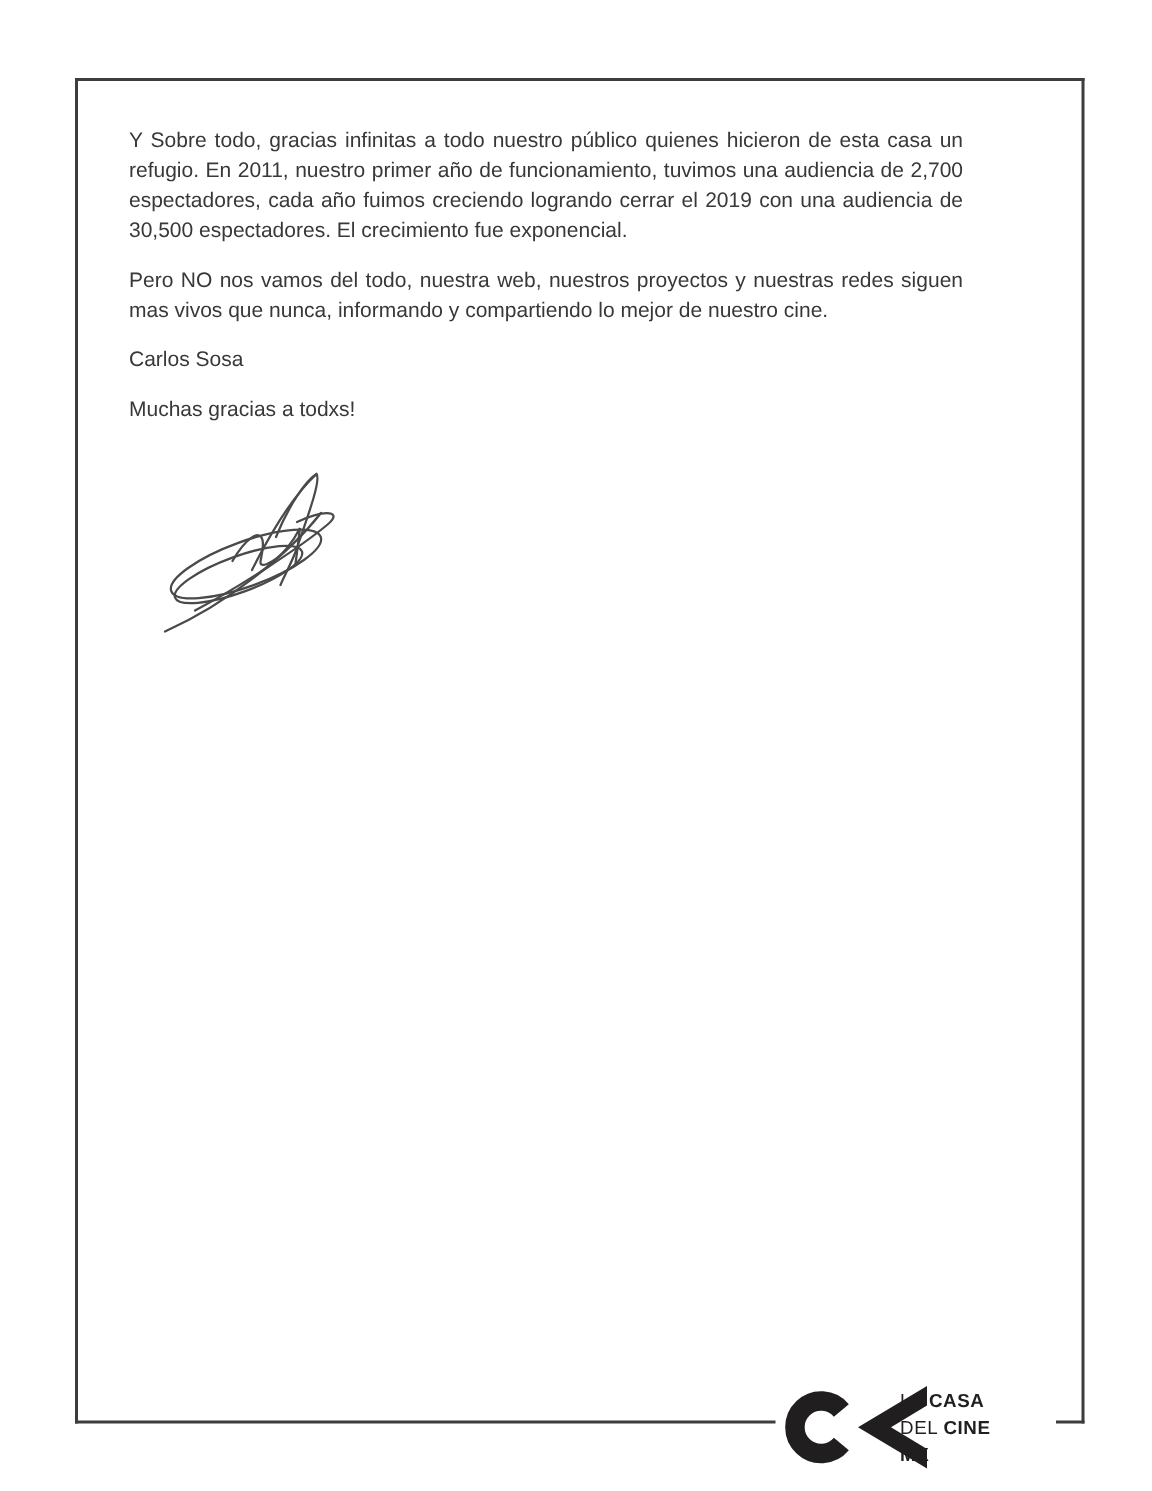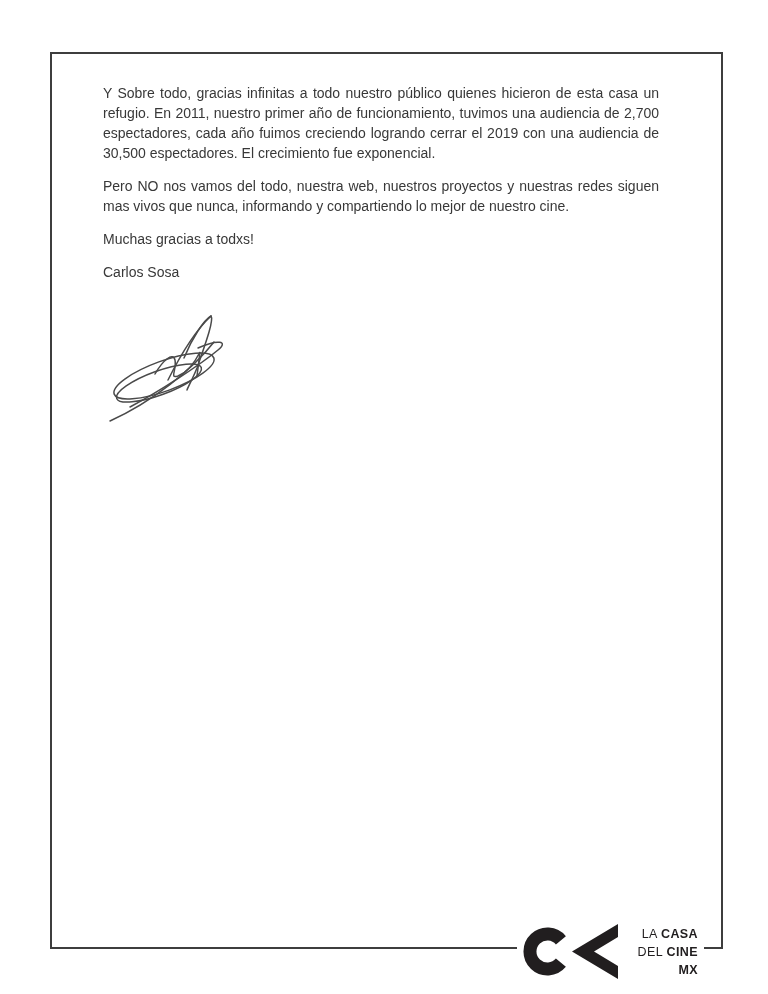--- a/index.html
+++ b/index.html
@@ -18,21 +18,21 @@
   
   .b { position: absolute; background: #3d3d3d; }
   .b-top         { left: 50px;  top: 52px;  width: 673px; height: 2px; }
   .b-left        { left: 50px;  top: 52px;  width: 2px;   height: 897px; }
   .b-right       { left: 721px; top: 52px;  width: 2px;   height: 897px; }
   .b-bottom-main { left: 50px;  top: 947px; width: 467px; height: 2px; }
   .b-bottom-tick { left: 704px; top: 947px; width: 19px;  height: 2px; }
 
   .content {
     position: absolute;
-    left: 103px;
+    left: 86px;
     top: 83px;
     width: 556px;
     color: #383838;
     font-size: 14px;
     line-height: 20px;
   }
   .para { margin: 0 0 13px 0; }
   .j { text-align: justify; }
   .signer { margin-top: 7px; }
 
@@ -55,21 +55,21 @@
     left: 522px;
     top: 922px;
     width: 102px;
     height: 58px;
   }
   .logotext {
     position: absolute;
     left: 600px;
     top: 925px;
     width: 98px;
-    text-align: right;
+    text-align: left;
     color: #211e1f;
     font-size: 12.5px;
     line-height: 18px;
     letter-spacing: 0.4px;
     font-weight: 400;
   }
   .logotext .bold { font-weight: 700; }
 </style>
 </head>
 <body>
@@ -78,22 +78,22 @@
 
   <div class="b b-top"></div>
   <div class="b b-left"></div>
   <div class="b b-right"></div>
   <div class="b b-bottom-main"></div>
   <div class="b b-bottom-tick"></div>
 
   <div class="content">
     <p class="para j">Y Sobre todo, gracias infinitas a todo nuestro público quienes hicieron de esta casa un refugio. En 2011, nuestro primer año de funcionamiento, tuvimos una audiencia de 2,700 espectadores,  cada año fuimos creciendo logrando cerrar el 2019 con una audiencia de 30,500 espectadores.  El crecimiento fue exponencial.</p>
     <p class="para j">Pero NO nos vamos del todo, nuestra web, nuestros proyectos y  nuestras redes siguen mas vivos que nunca, informando y compartiendo lo mejor de nuestro cine.</p>
+    <p class="para signer">Carlos Sosa</p>
     <p class="para">Muchas gracias a todxs!</p>
-    <p class="para signer">Carlos Sosa</p>
   </div>
 
   <svg class="signature" viewBox="0 0 150 115" xmlns="http://www.w3.org/2000/svg" aria-hidden="true">
     <path d="M 84 46 C 92 26 104 8 111 4 C 114 8 106 30 97 56 C 93 66 89 73 87 78"></path>
     <path d="M 68 68 C 80 44 96 18 111 4"></path>
     <path d="M 55 62 C 63 48 73 40 75 48 C 77 58 69 67 78 64 C 88 60 96 48 100 40 L 97 64"></path>
     <ellipse cx="64" cy="64" rx="53" ry="15" transform="rotate(-20 64 64)"></ellipse>
     <ellipse cx="59" cy="71" rx="45" ry="12" transform="rotate(-20 59 71)"></ellipse>
     <path d="M 98 36 C 118 27 129 29 118 38 C 100 53 60 79 30 95"></path>
     <path d="M 114 30 C 92 58 52 90 10 109"></path>

